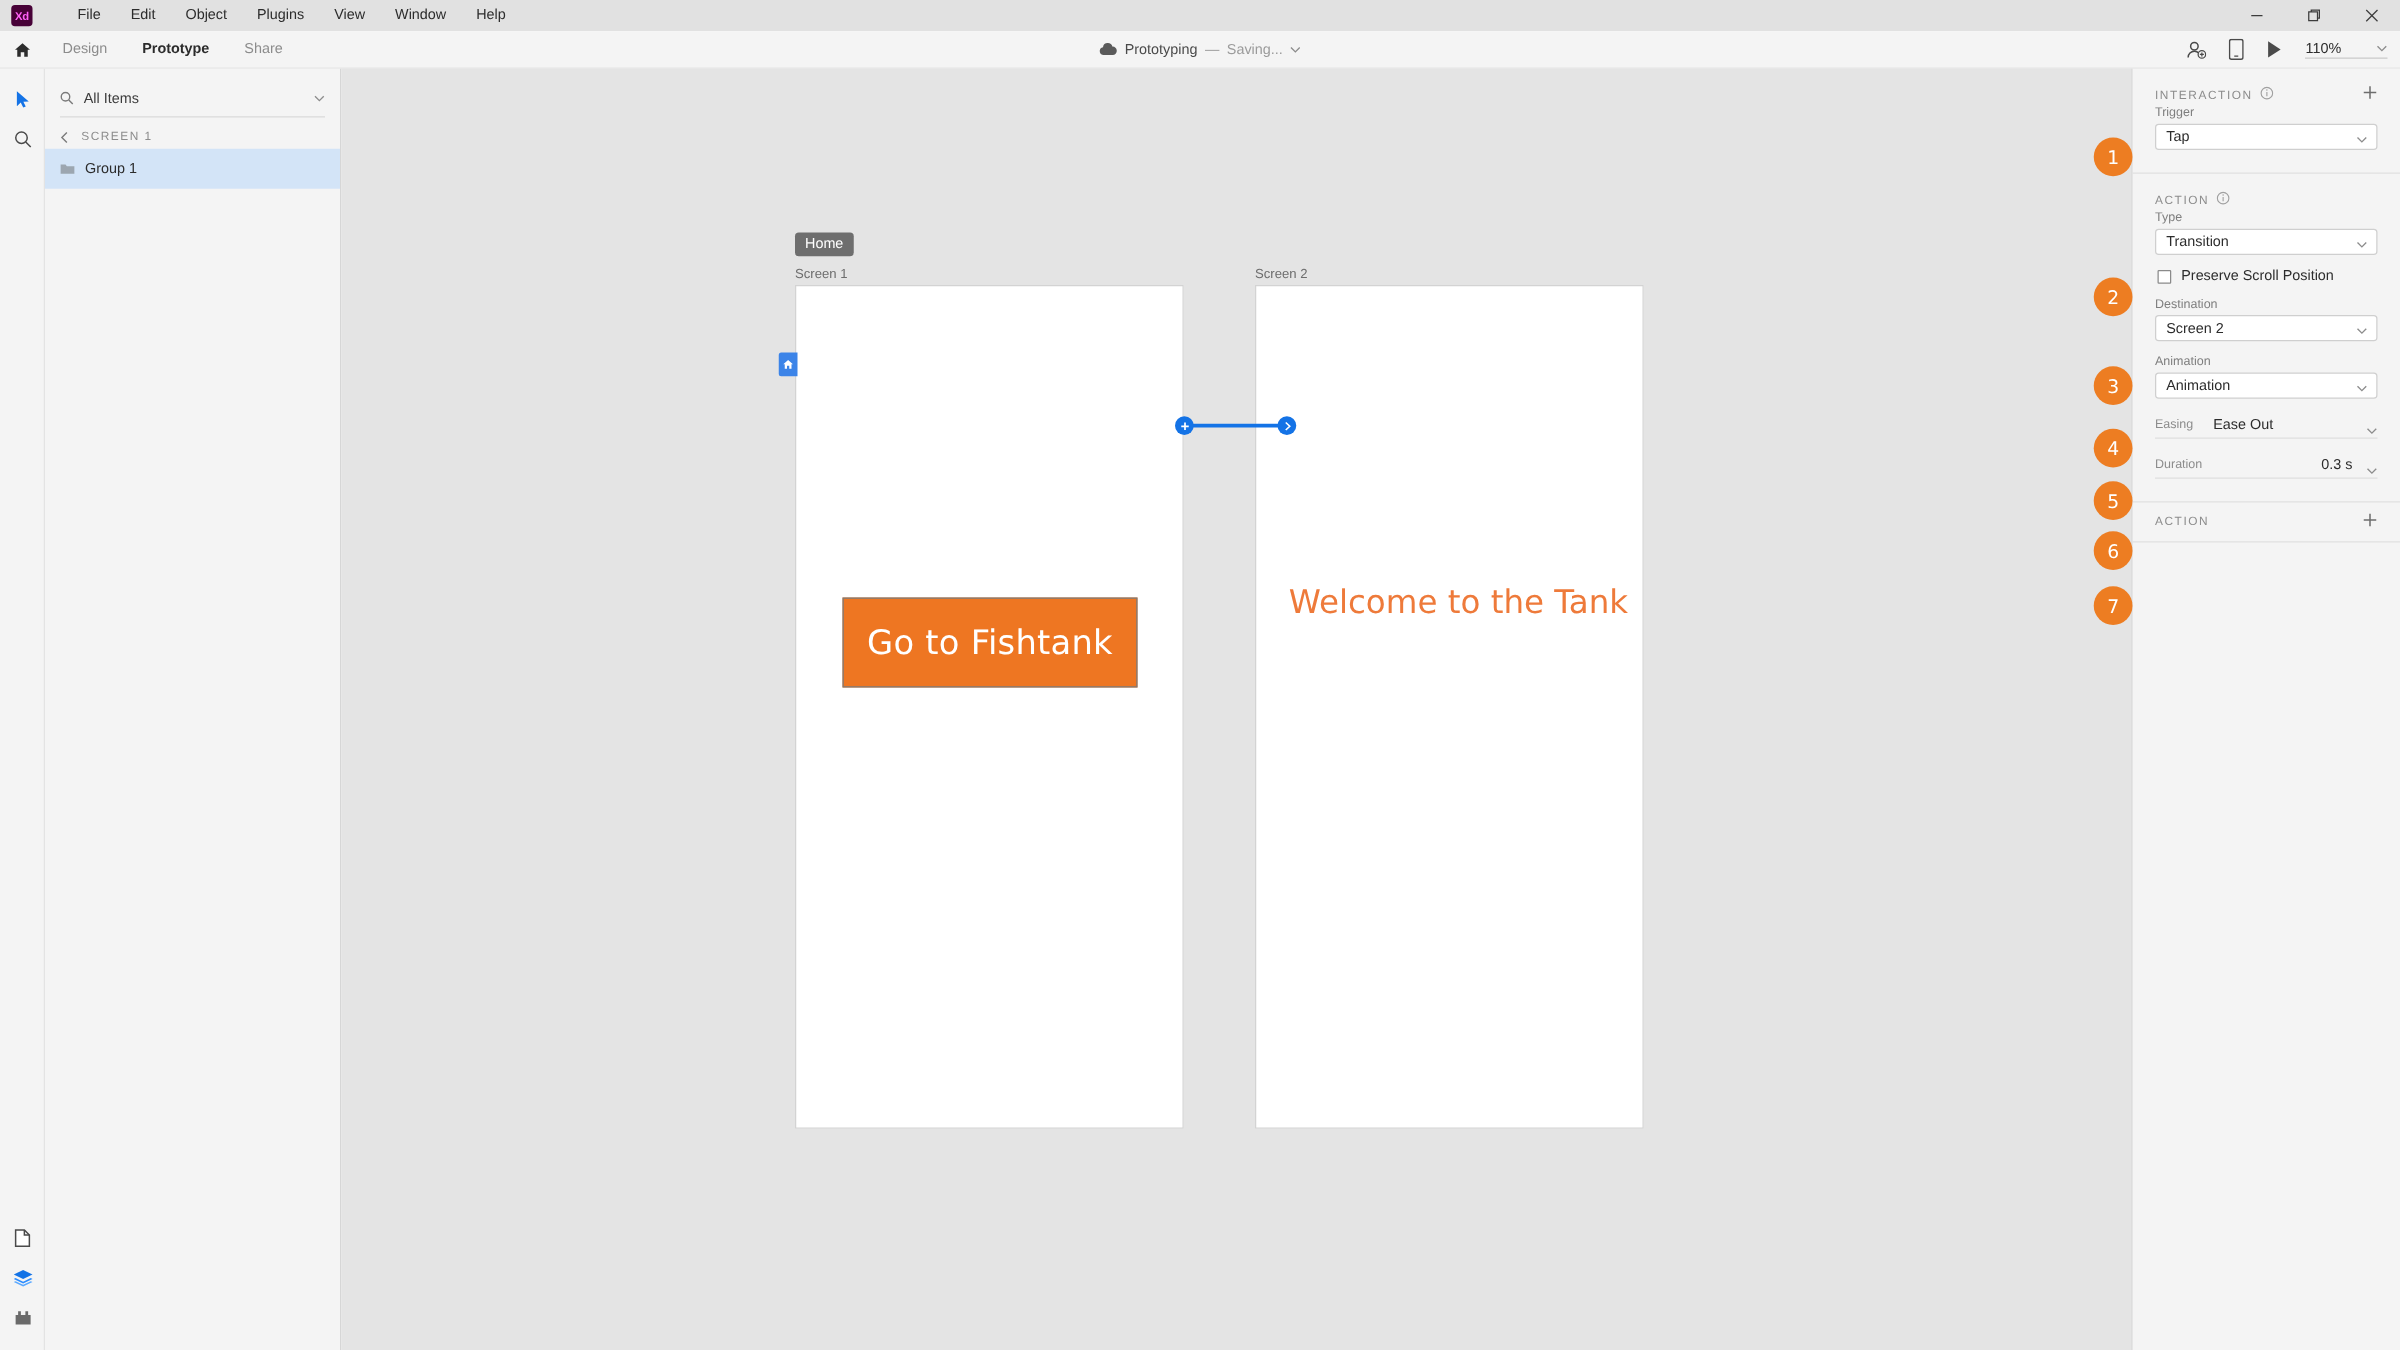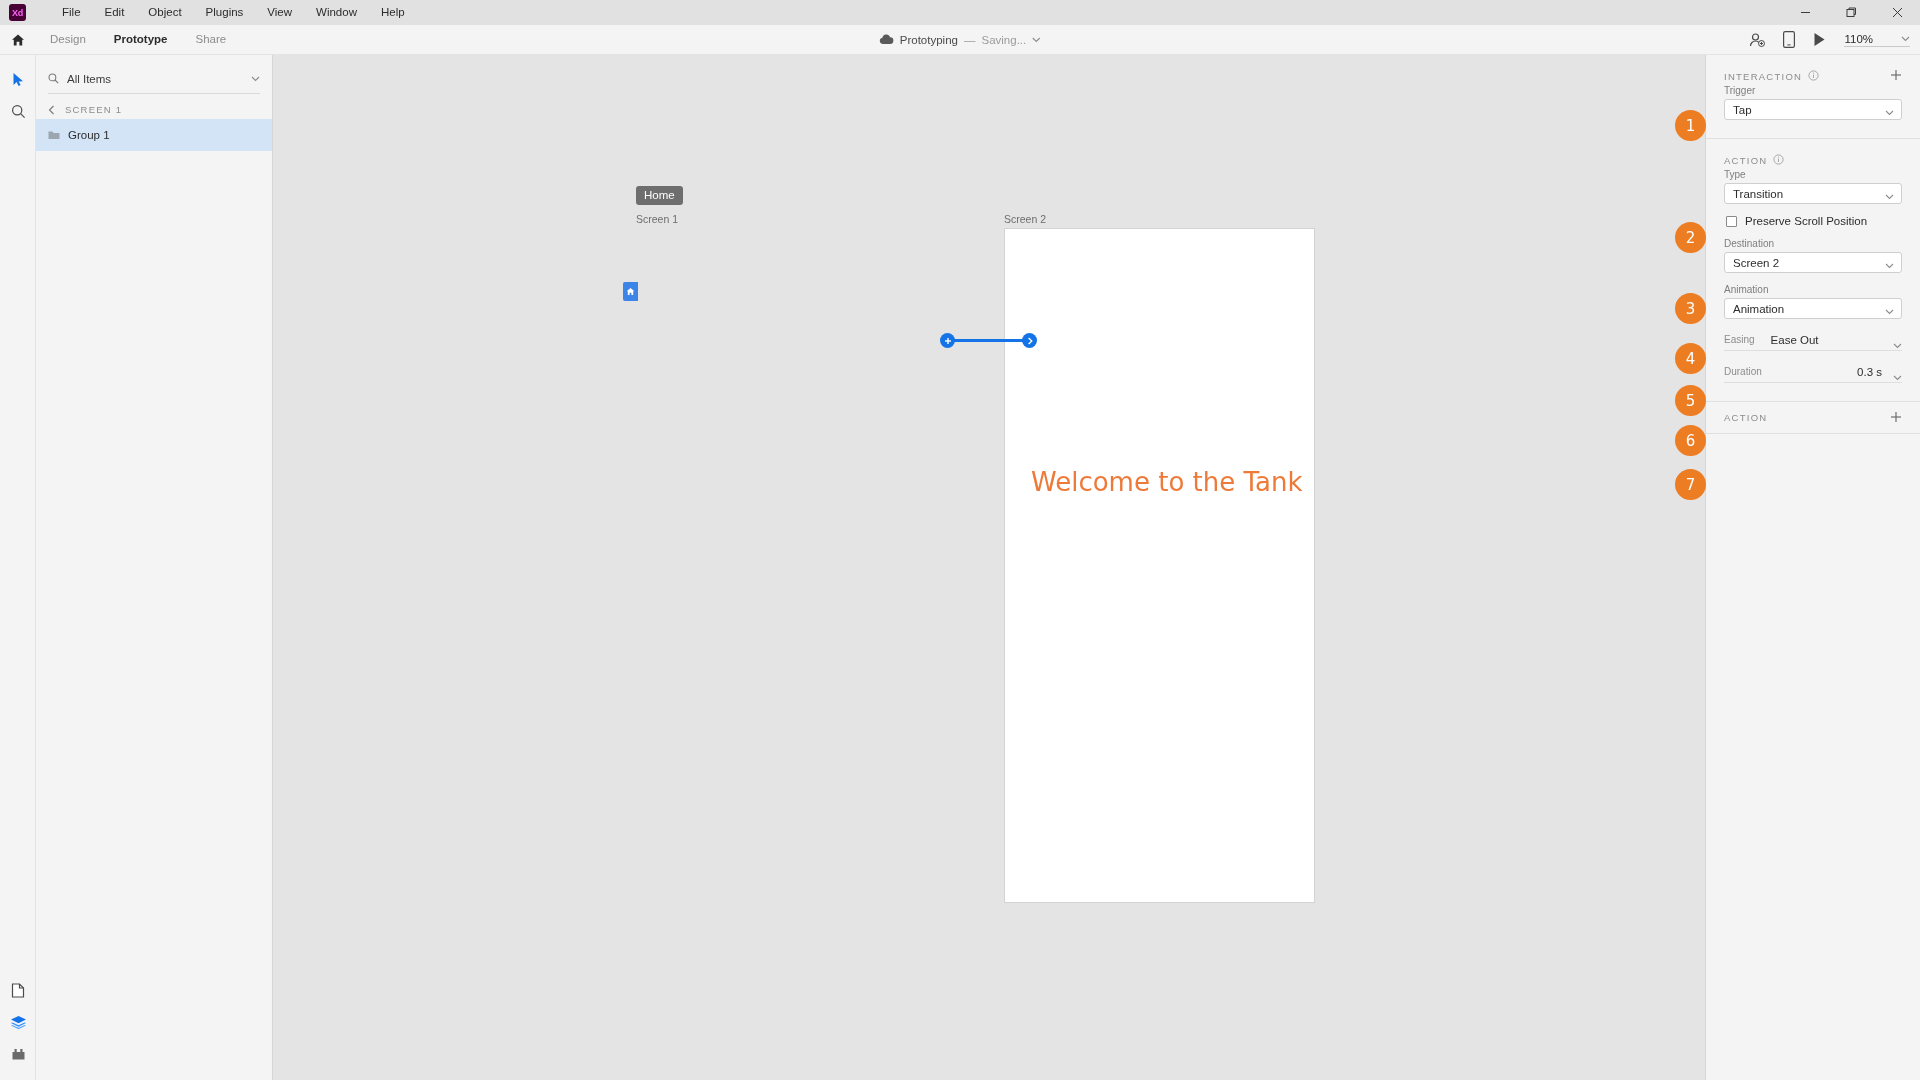--- a/index.html
+++ b/index.html
@@ -324,20 +324,23 @@
         <path d="M0.5 1.5 H4.4 L5.5 3 H11.5 V9 H0.5 Z" fill="#9ca6b0"></path>
       </svg>
       <span class="name">Group 1</span>
     </div>
   </div>
 
   <div class="canvas">
 
     <div class="home-badge" style="left:363px; top:131px;">Home</div>
     <div class="ab-label" style="left:363px; top:158px;">Screen 1</div>
+    <div class="artboard" style="left:363px; top:173px; width:311px; height:675px;">
+      <div class="cta-btn" style="left:37px; top:249px; width:236px; height:72px;">Go to Fishtank</div>
+    </div>
     <div class="home-tab" style="left:350px; top:227px;">
       <svg width="9" height="9" viewBox="0 0 14 14">
         <path d="M7 1.5 L13 6.7 H11.2 V12.4 H8.4 V8.8 H5.6 V12.4 H2.8 V6.7 H1 Z" fill="#ffffff"></path>
       </svg>
     </div>
 
     <div class="ab-label" style="left:731px; top:158px;">Screen 2</div>
     <div class="artboard" style="left:731px; top:173px; width:311px; height:675px;">
       <div class="screen2-text" style="left:26px; top:238px;">Welcome to the Tank</div>
     </div>

